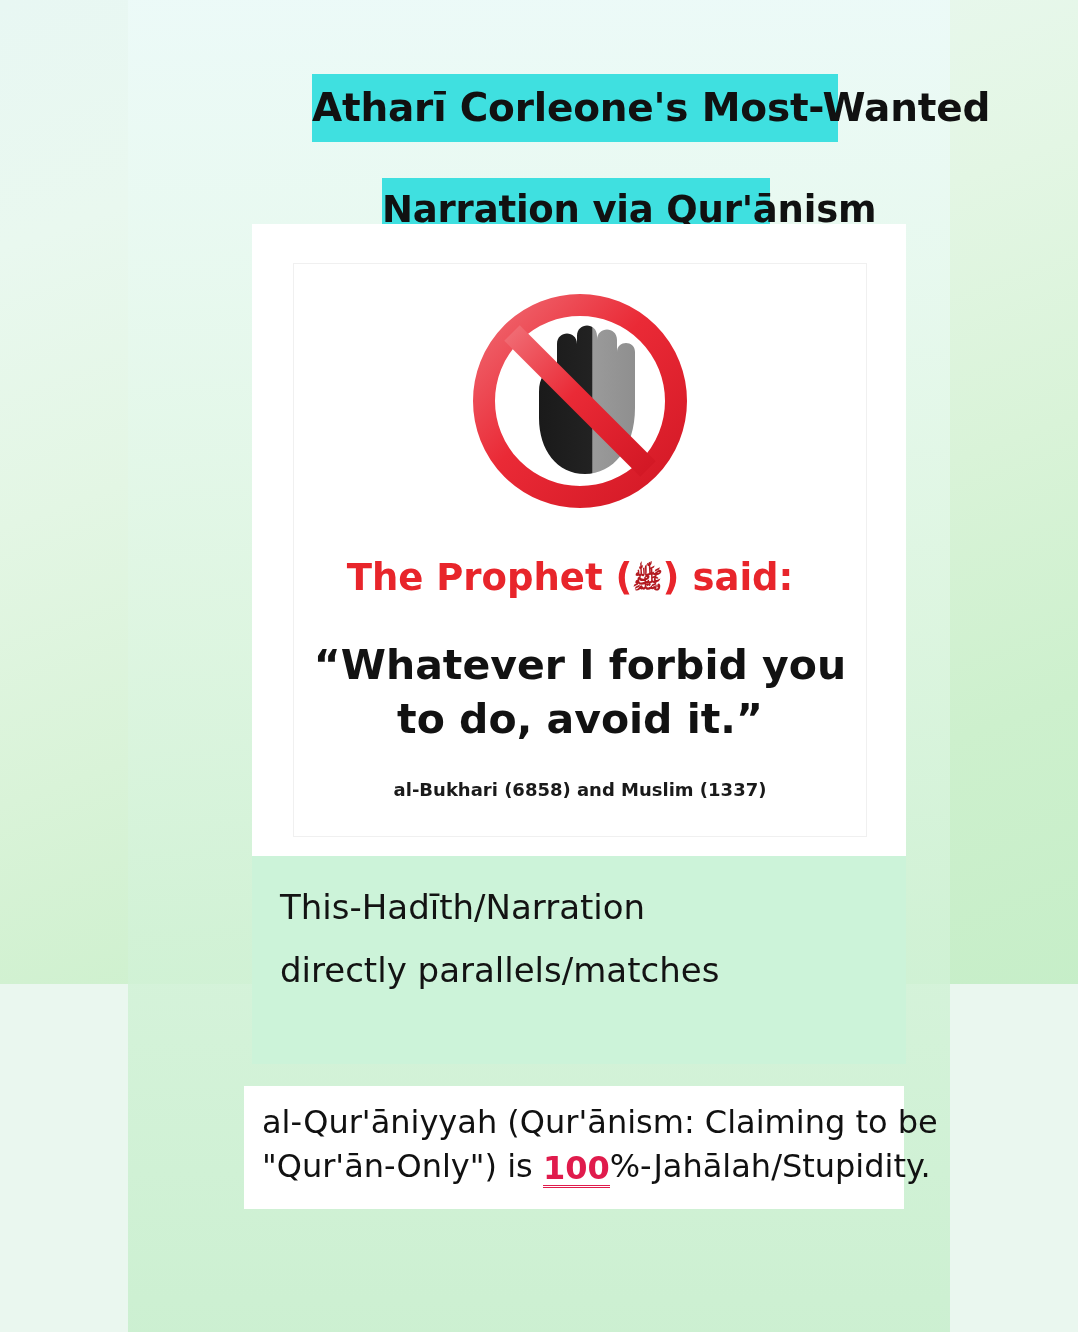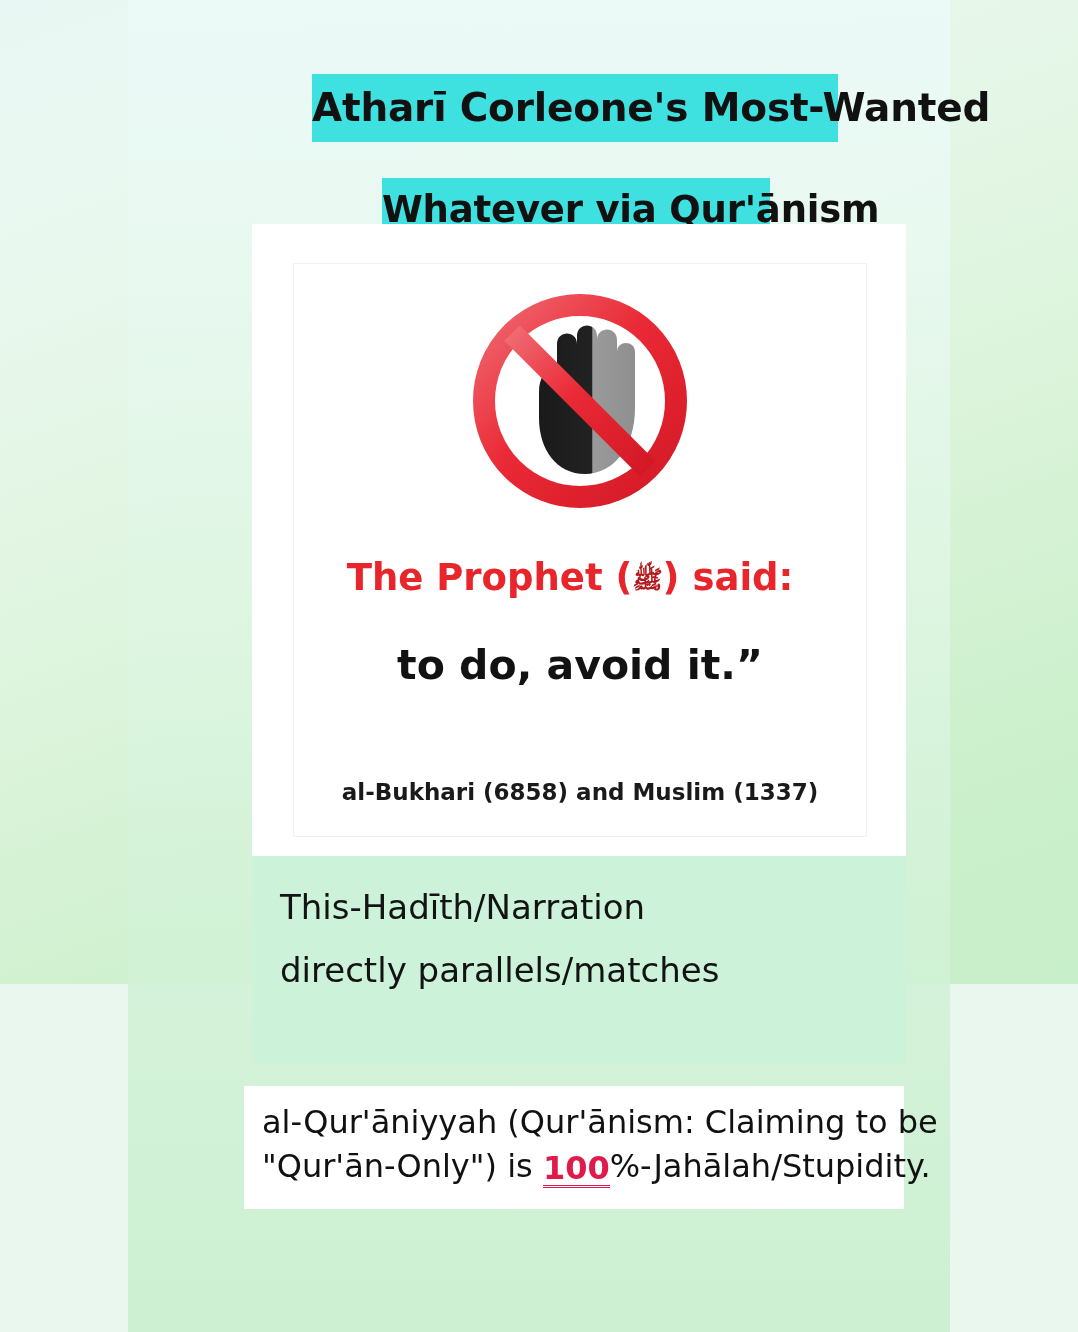--- a/index.html
+++ b/index.html
@@ -141,21 +141,21 @@
   }
 
   .source {
     position: absolute;
     left: 254px;
     top: 779px;
     width: 572px;
     text-align: center;
     font-family: "DejaVu Sans", sans-serif;
     font-weight: 700;
-    font-size: 23px;
+    font-size: 18px;
     color: #1a1a1a;
   }
 
   
   .commentary {
     position: absolute;
     left: 212px;
     top: 856px;
     width: 654px;
     height: 208px;
@@ -203,21 +203,21 @@
   }
 </style>
 </head>
 <body>
 
 <div class="canvas">
   <div class="content">
 
     <div class="chip" id="chip-title">Atharī Corleone's Most-Wanted</div>
 
-    <div class="chip" id="chip-subtitle">Whatever via Qur'ānism</div>
+    <div class="chip" id="chip-subtitle">Narration via Qur'ānism</div>
 
     <div class="card-outer"></div>
     <div class="card-inner"></div>
 
     <div class="no-sign">
       <svg width="270" height="230" viewBox="0 0 270 230" xmlns="http://www.w3.org/2000/svg">
         <defs>
           <linearGradient id="ringGrad" x1="0" y1="0" x2="1" y2="1">
             <stop offset="0%" stop-color="#f06a72"></stop>
             <stop offset="45%" stop-color="#ea2a36"></stop>
@@ -255,20 +255,21 @@
         <circle cx="135" cy="113" r="96" fill="none" stroke="url(#ringGrad)" stroke-width="22"></circle>
         <line x1="67" y1="45" x2="203" y2="181" stroke="url(#ringGrad)" stroke-width="22" stroke-linecap="butt"></line>
       </svg>
     </div>
 
     <div class="prophet-line">
       <span>The Prophet (</span><span class="salla">ﷺ</span><span>) said:</span>
     </div>
 
     <div class="quote">
+      <div>“Whatever I forbid you</div>
       <div>to do, avoid it.”</div>
     </div>
 
     <div class="source">al-Bukhari (6858) and Muslim (1337)</div>
 
     <div class="commentary">
       <p>This-Hadīth/Narration</p>
       <p>directly parallels/matches</p>
     </div>
 

